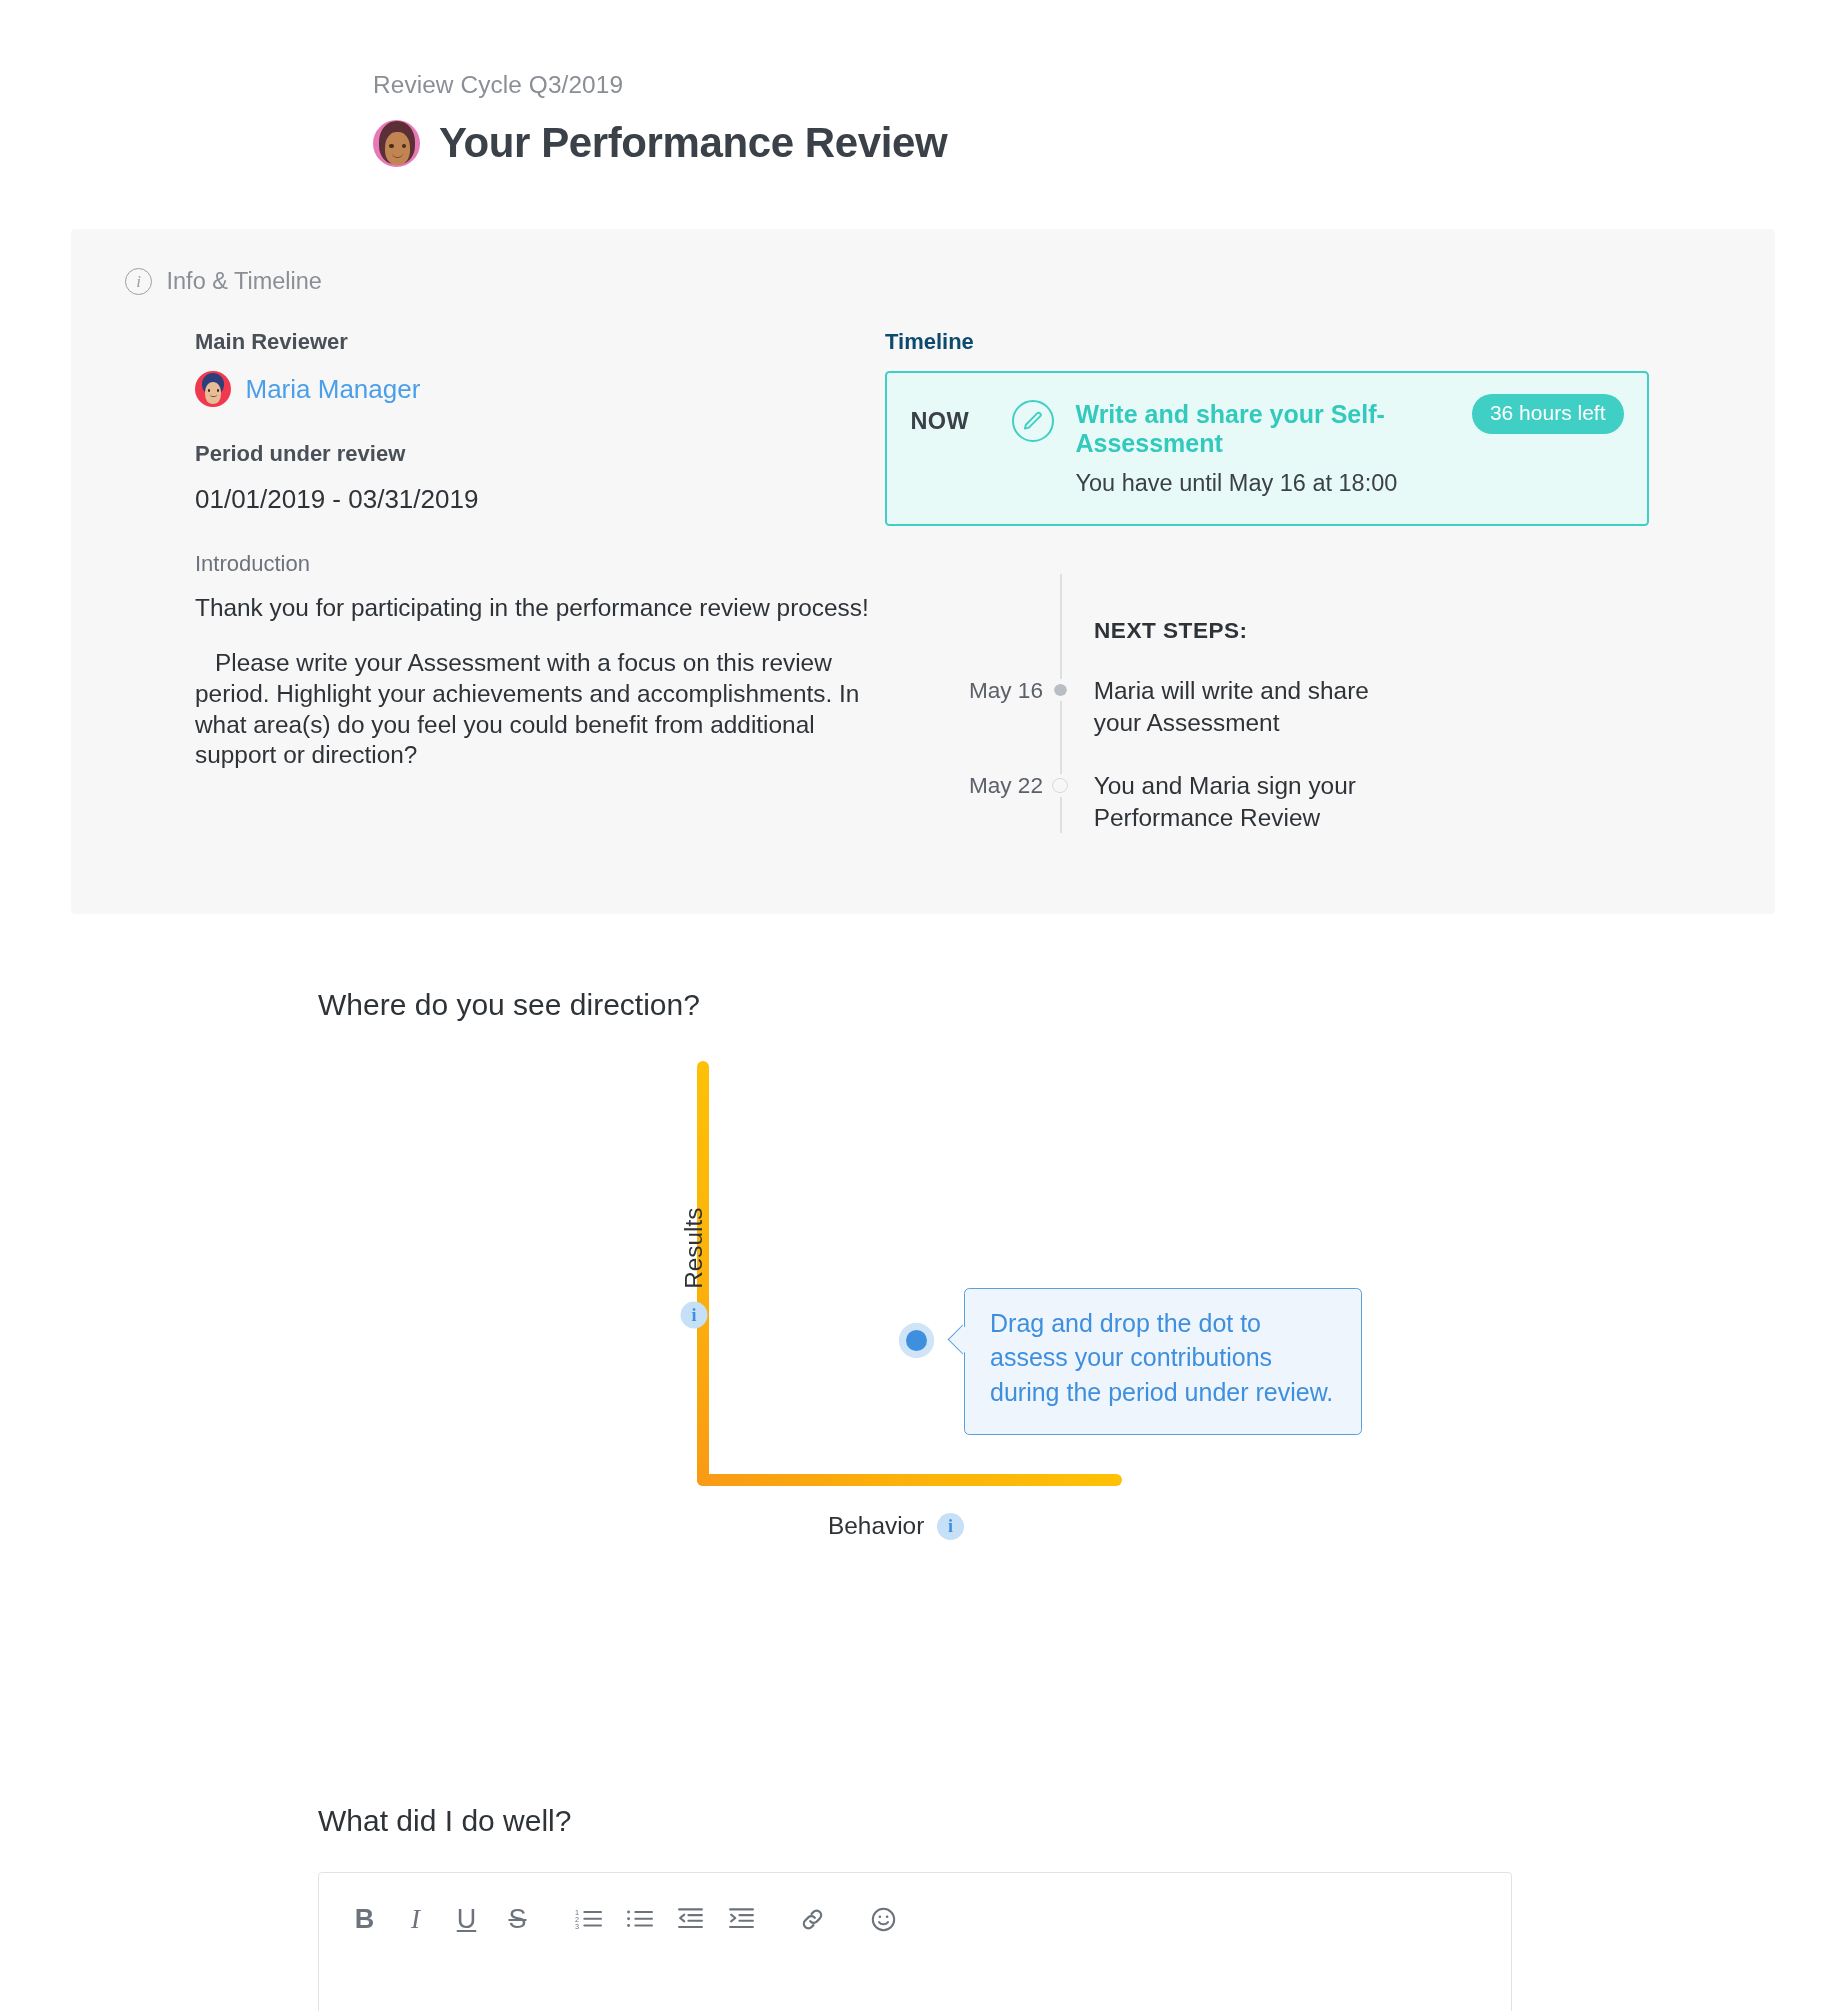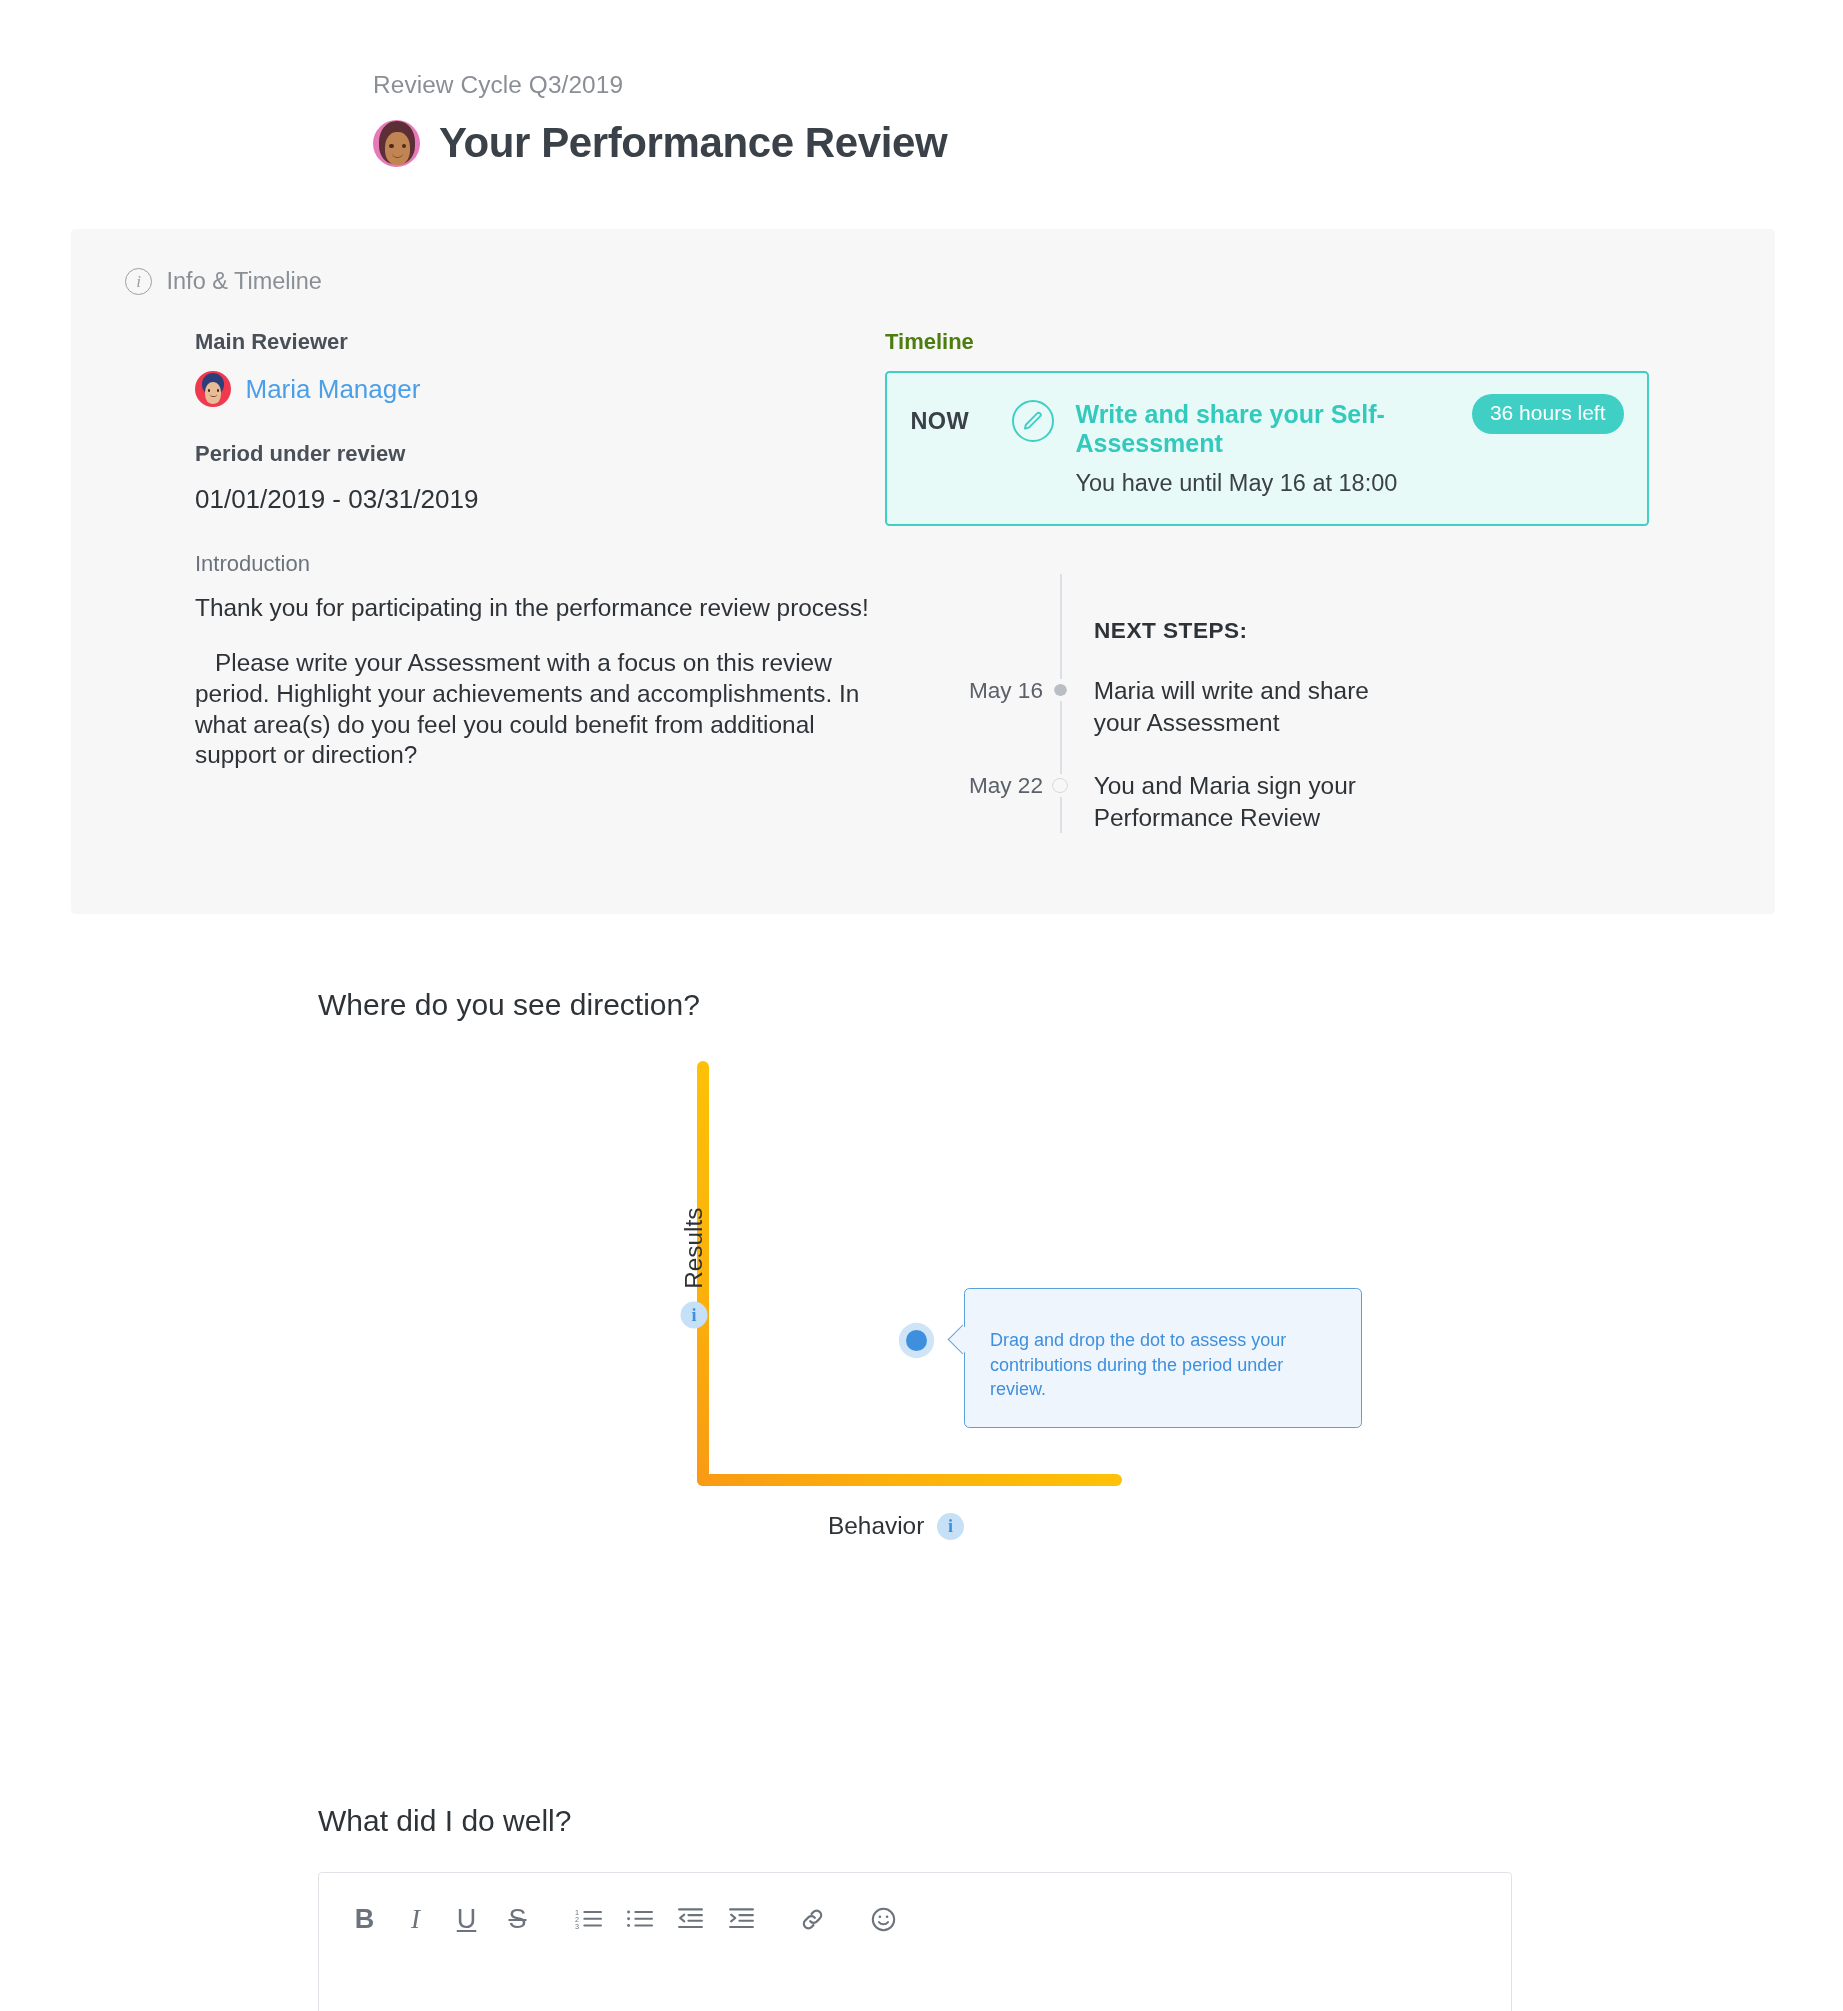--- a/index.html
+++ b/index.html
@@ -164,21 +164,21 @@
     line-height: 1.26;
     color: #2e3338;
     max-width: 760px;
   }
   .intro-body p + p { margin-top: 24.4px; text-indent: 20px; }
 
   
   .tl-label {
     font-size: 22px;
     font-weight: bold;
-    color: #4d7c0f;
+    color: #0c4a6e;
     margin-bottom: 16.3px;
   }
   .now-card {
     width: 764px;
     border: 2.7px solid #3fcfc4;
     background: #e8faf8;
     border-radius: 4.5px;
     padding: 27px 23.5px 27px 23.5px;
     display: flex;
     align-items: flex-start;
@@ -355,22 +355,22 @@
     z-index: 5;
   }
 
   .tooltip {
     position: absolute;
     left: 964px; top: 1288px;
     width: 398px;
     background: #eef5fd;
     border: 1.8px solid #5a9fdc;
     border-radius: 5.4px;
-    padding: 39px 27px 25px 25px;
-    font-size: 18px;
+    padding: 17px 27px 25px 25px;
+    font-size: 25px;
     line-height: 1.37;
     color: #3e8fdd;
     z-index: 4;
   }
   .tooltip::before {
     content: "";
     position: absolute;
     left: -12.7px; top: 40px;
     width: 20px; height: 20px;
     background: #eef5fd;

